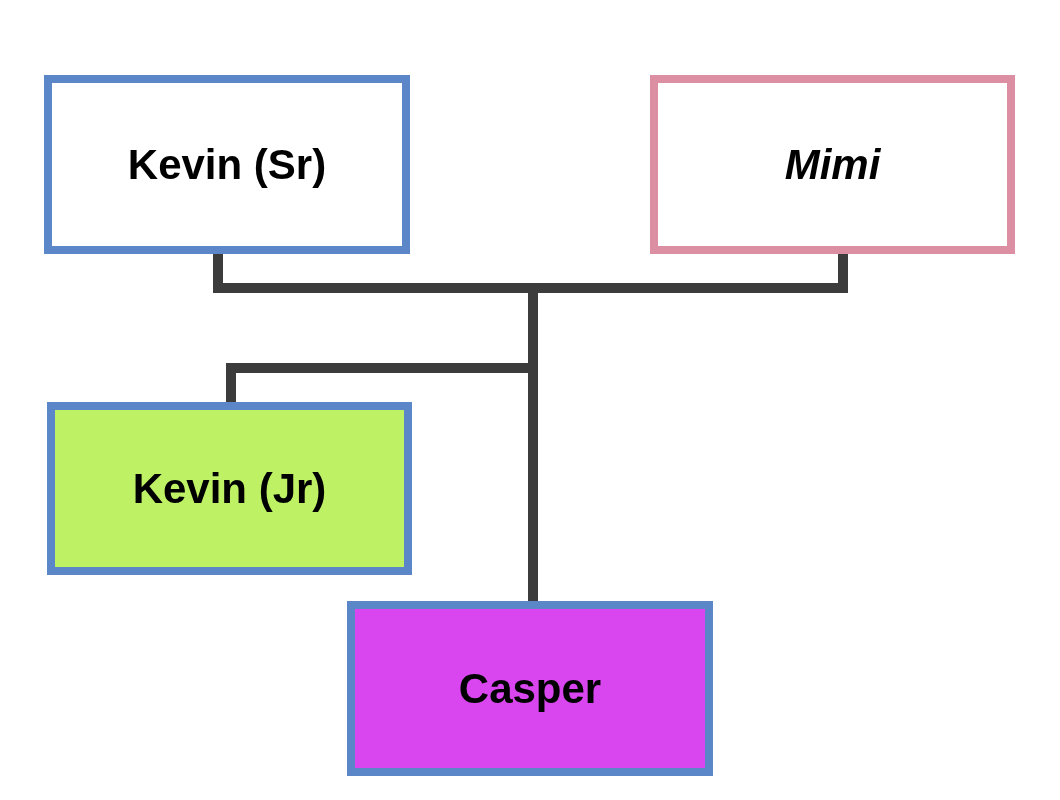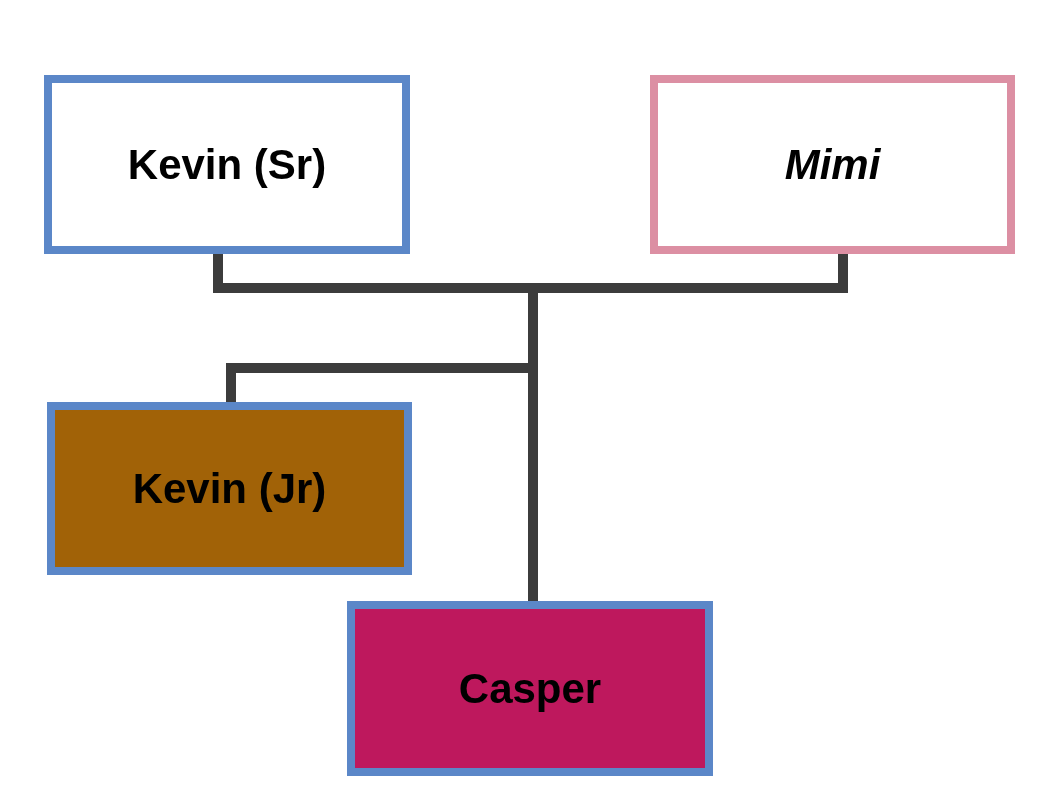--- a/index.html
+++ b/index.html
@@ -73,21 +73,21 @@
   </div>
 
   <div class="node" id="node-kevin-sr" style="left: 44px; top: 45px; width: 366px; height: 179px; border: 8px solid rgb(91, 135, 200); background: rgb(255, 255, 255);">
     <span class="node-label">Kevin (Sr)</span>
   </div>
 
   <div class="node" id="node-mimi" style="left: 650px; top: 45px; width: 365px; height: 179px; border: 8px solid rgb(220, 143, 163); background: rgb(255, 255, 255); font-style: italic;">
     <span class="node-label">Mimi</span>
   </div>
 
-  <div class="node" id="node-kevin-jr" style="left: 47px; top: 372px; width: 365px; height: 173px; border: 8px solid rgb(91, 135, 200); background: #a16207;">
+  <div class="node" id="node-kevin-jr" style="left: 47px; top: 372px; width: 365px; height: 173px; border: 8px solid rgb(91, 135, 200); background: #bef264;">
     <span class="node-label">Kevin (Jr)</span>
   </div>
 
-  <div class="node" id="node-casper" style="left: 347px; top: 571px; width: 366px; height: 175px; border: 8px solid rgb(91, 135, 200); background: #be185d;">
+  <div class="node" id="node-casper" style="left: 347px; top: 571px; width: 366px; height: 175px; border: 8px solid rgb(91, 135, 200); background: #d946ef;">
     <span class="node-label">Casper</span>
   </div>
 
 </div>
 
 </body></html>

